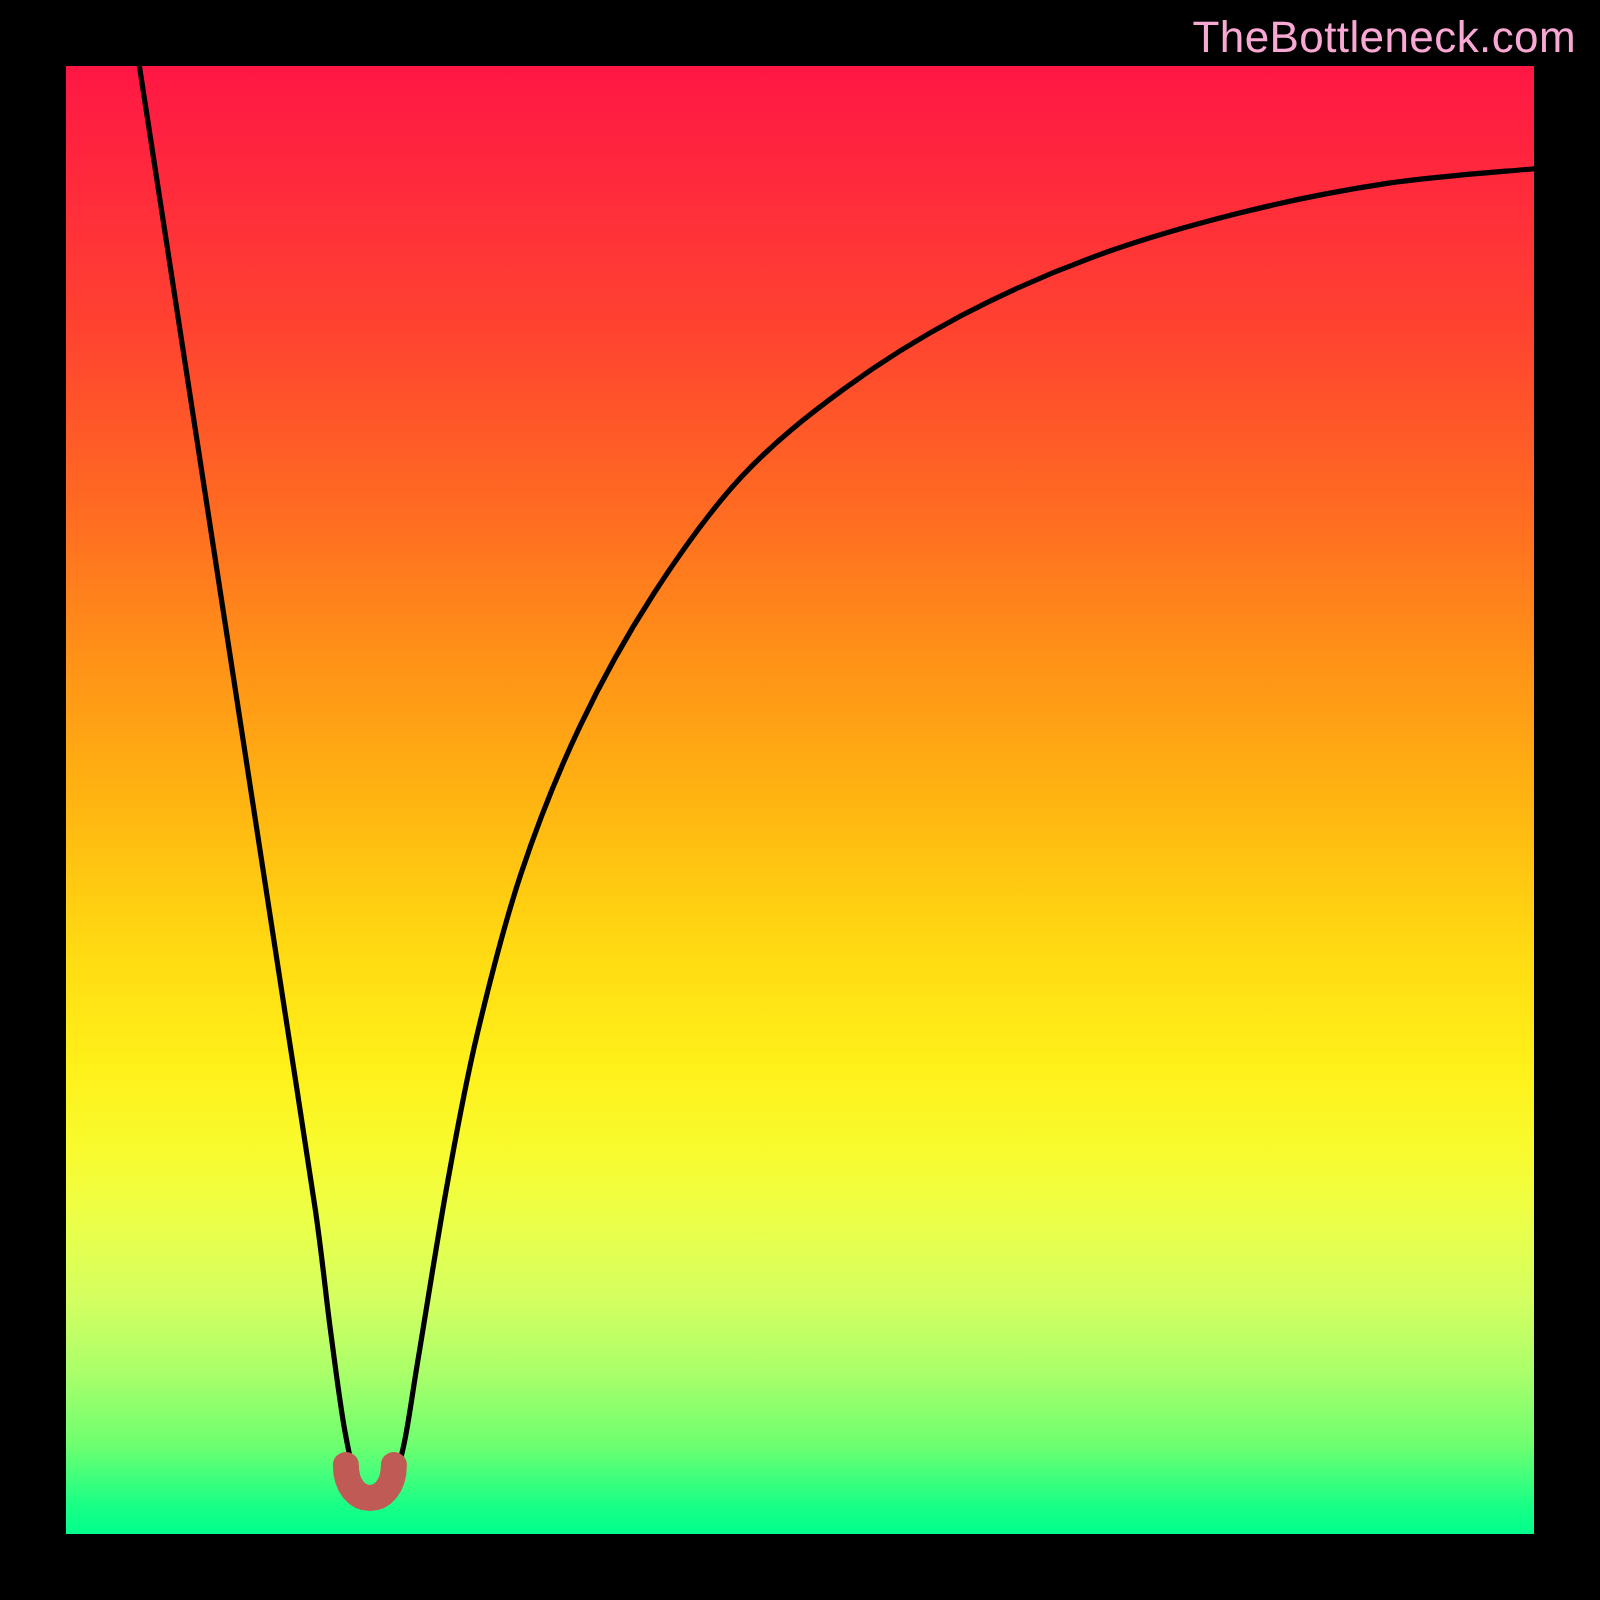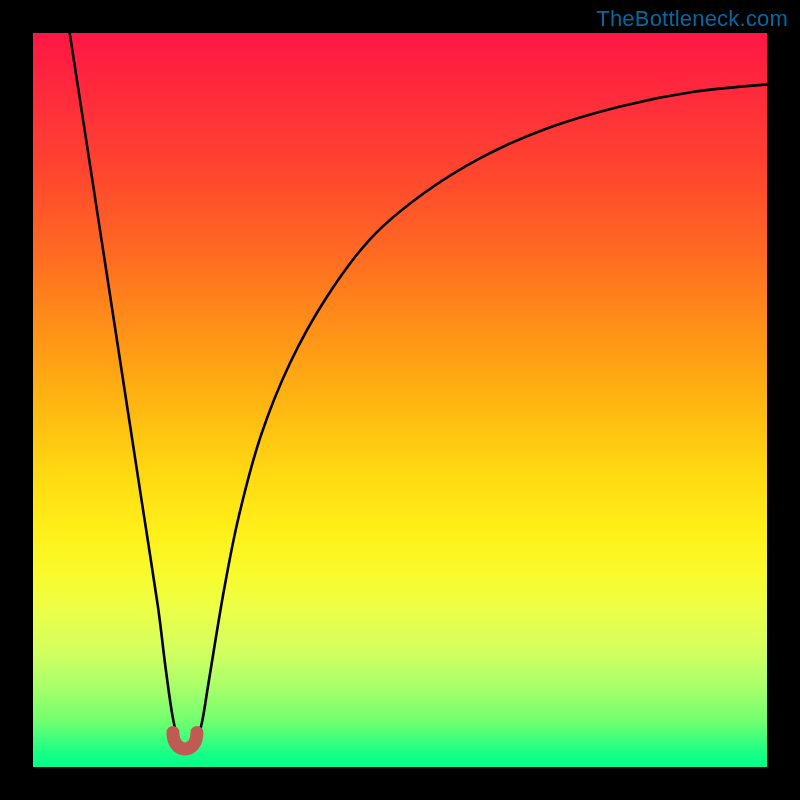--- a/index.html
+++ b/index.html
@@ -41,21 +41,21 @@
       #aaff6a 89%,
       #6dff70 94%,
       #1aff86 98%,
       #00ff8c 100%
     );
   }
   .attribution {
     position: absolute;
     top: 6px;
     right: 12px;
-    color: #0369a1;
+    color: #f9a8d4;
     font-size: 22px;
     letter-spacing: 0.2px;
     font-weight: 400;
     user-select: none;
   }
   svg.curve {
     position: absolute;
     left: 0;
     top: 0;
     width: 734px;

